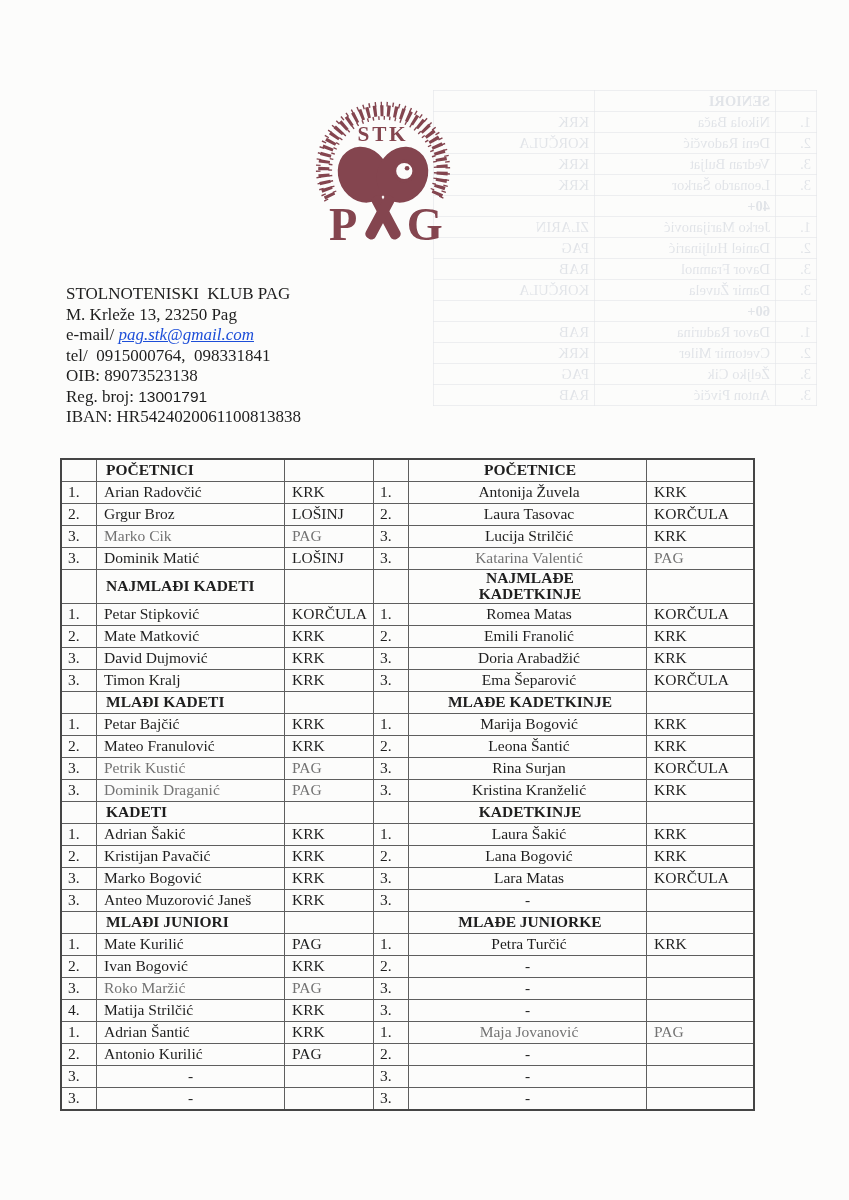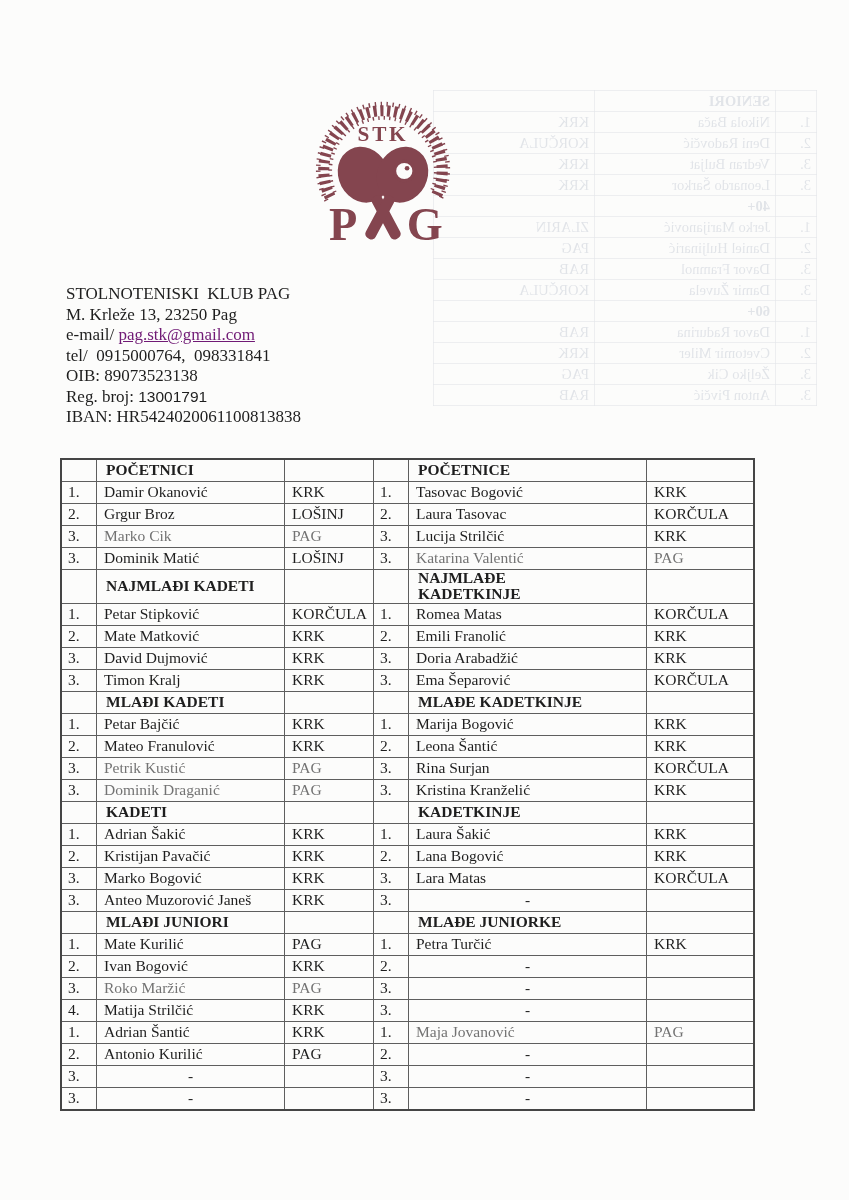--- a/index.html
+++ b/index.html
@@ -20,35 +20,35 @@
   }
   .bleed td.brank{width:30px;}
   .bleed td.bname{width:170px;}
   .bleed td.bclub{width:150px;}
   .bleed td.bhdr{font-weight:bold;}
   
   .logo{position:absolute;left:295px;top:84px;opacity:.94;}
   
   .contact{position:absolute;left:66px;top:244px;font-size:17px;line-height:20.5px;margin-top:40px;}
   .contact .line{white-space:pre;}
-  .contact a{color:#701a75;text-decoration:underline;}
+  .contact a{color:#1d4ed8;text-decoration:underline;font-style:italic;}
   .digits-sans{font-family:"Liberation Sans","DejaVu Sans",sans-serif;font-size:15.5px;text-align:center;}
   
   .title{position:absolute;left:66px;top:399px;font-size:16.5px;line-height:21px;letter-spacing:.2px;}
   
   .results{position:absolute;left:60px;top:458px;}
   .results table{border-collapse:collapse;table-layout:fixed;border:2px solid #454545;padding-left:24px;}
   .results td{
     border:1px solid #5e5e5e;height:21px;padding:0 4px 0 7px;
     font-size:15.5px;line-height:1.05;white-space:pre-line;overflow:hidden;
   }
   .results td.rank{width:24px;padding-left:6px;}
   .results td.name-l{width:174px;}
   .results td.club-l{width:77px;}
-  .results td.name-r{width:224px;}
+  .results td.name-r{width:224px;text-align:center;}
   .results td.club-r{width:95px;}
   .results td.hdr{font-weight:bold;padding-left:9px;}
   .results td.red{color:#737373;}
   .results td.dash{text-align:center;padding:0;}
 </style>
 </head>
 <body>
 
 <div class="page">
 
@@ -174,24 +174,24 @@
           <tr>
             <td class="rank"></td>
             <td class="name-l hdr">POČETNICI</td>
             <td class="club-l"></td>
             <td class="rank"></td>
             <td class="name-r hdr">POČETNICE</td>
             <td class="club-r"></td>
           </tr>
           <tr>
             <td class="rank">1.</td>
-            <td class="name-l">Damir Okanović</td>
-            <td class="club-l">KRK</td>
-            <td class="rank">1.</td>
-            <td class="name-r">Tasovac Bogović</td>
+            <td class="name-l">Arian Radovčić</td>
+            <td class="club-l">KRK</td>
+            <td class="rank">1.</td>
+            <td class="name-r">Antonija Žuvela</td>
             <td class="club-r">KRK</td>
           </tr>
           <tr>
             <td class="rank">2.</td>
             <td class="name-l">Grgur Broz</td>
             <td class="club-l">LOŠINJ</td>
             <td class="rank">2.</td>
             <td class="name-r">Laura Tasovac</td>
             <td class="club-r">KORČULA</td>
           </tr>

